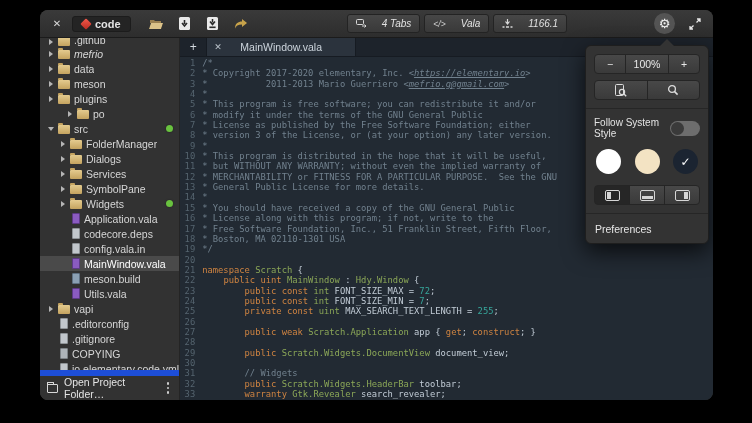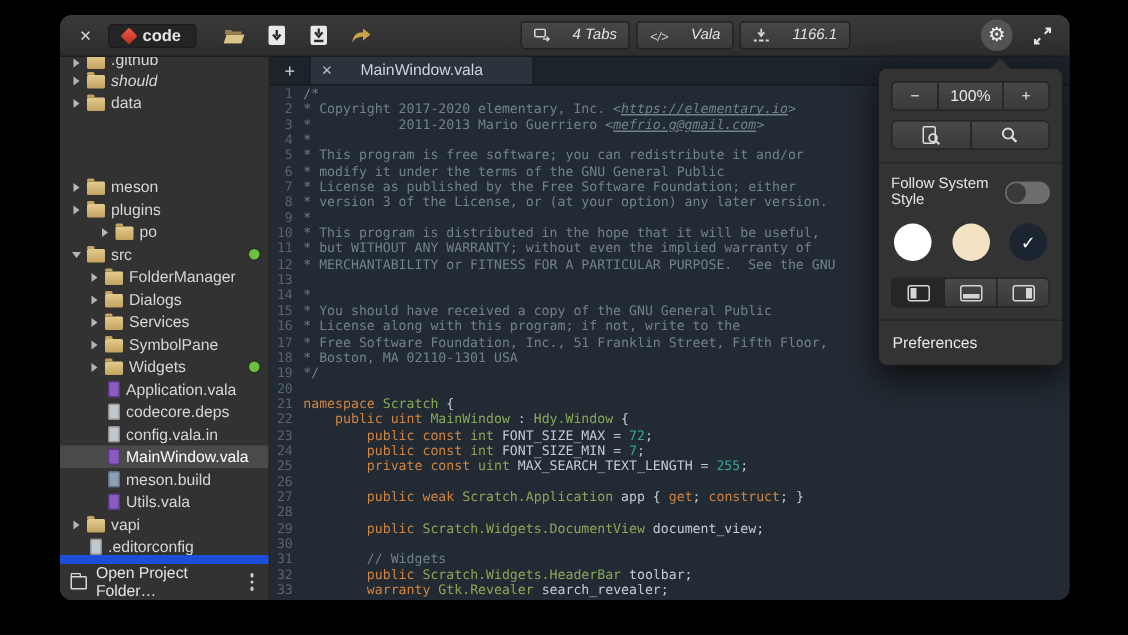--- a/index.html
+++ b/index.html
@@ -201,28 +201,28 @@
       <div class="sidebar">
         <div class="tree">
             <div class="tree-row clipped" style="padding-left: 8px;">
               <span class="arrow"></span>
               <span class="ticon folder"></span>
               <span class="tlabel">.github</span>
             </div>
             <div class="tree-row" style="padding-left: 8px;">
               <span class="arrow"></span>
               <span class="ticon folder"></span>
-              <span class="tlabel italic">should</span>
+              <span class="tlabel italic">mefrio</span>
             </div>
             <div class="tree-row" style="padding-left: 8px;">
               <span class="arrow"></span>
               <span class="ticon folder"></span>
               <span class="tlabel">data</span>
             </div>
-            <div class="tree-row" style="padding-left: 8px; margin-top: 41px;">
+            <div class="tree-row" style="padding-left: 8px;">
               <span class="arrow"></span>
               <span class="ticon folder"></span>
               <span class="tlabel">meson</span>
             </div>
             <div class="tree-row" style="padding-left: 8px;">
               <span class="arrow"></span>
               <span class="ticon folder"></span>
               <span class="tlabel">plugins</span>
             </div>
             <div class="tree-row" style="padding-left: 8px; margin-left: 19px;">
@@ -343,21 +343,21 @@
             <div class="cl"><span class="ln">3</span><span class="lt"><span class="cm">*           2011-2013 Mario Guerriero &lt;</span><span class="lk">mefrio.g@gmail.com</span><span class="cm">&gt;</span></span></div>
             <div class="cl"><span class="ln">4</span><span class="lt"><span class="cm">*</span></span></div>
             <div class="cl"><span class="ln">5</span><span class="lt"><span class="cm">* This program is free software; you can redistribute it and/or</span></span></div>
             <div class="cl"><span class="ln">6</span><span class="lt"><span class="cm">* modify it under the terms of the GNU General Public</span></span></div>
             <div class="cl"><span class="ln">7</span><span class="lt"><span class="cm">* License as published by the Free Software Foundation; either</span></span></div>
             <div class="cl"><span class="ln">8</span><span class="lt"><span class="cm">* version 3 of the License, or (at your option) any later version.</span></span></div>
             <div class="cl"><span class="ln">9</span><span class="lt"><span class="cm">*</span></span></div>
             <div class="cl"><span class="ln">10</span><span class="lt"><span class="cm">* This program is distributed in the hope that it will be useful,</span></span></div>
             <div class="cl"><span class="ln">11</span><span class="lt"><span class="cm">* but WITHOUT ANY WARRANTY; without even the implied warranty of</span></span></div>
             <div class="cl"><span class="ln">12</span><span class="lt"><span class="cm">* MERCHANTABILITY or FITNESS FOR A PARTICULAR PURPOSE.  See the GNU</span></span></div>
-            <div class="cl"><span class="ln">13</span></div>
+            <div class="cl"><span class="ln">13</span><span class="lt"><span class="cm">* General Public License for more details.</span></span></div>
             <div class="cl"><span class="ln">14</span><span class="lt"><span class="cm">*</span></span></div>
             <div class="cl"><span class="ln">15</span><span class="lt"><span class="cm">* You should have received a copy of the GNU General Public</span></span></div>
             <div class="cl"><span class="ln">16</span><span class="lt"><span class="cm">* License along with this program; if not, write to the</span></span></div>
             <div class="cl"><span class="ln">17</span><span class="lt"><span class="cm">* Free Software Foundation, Inc., 51 Franklin Street, Fifth Floor,</span></span></div>
             <div class="cl"><span class="ln">18</span><span class="lt"><span class="cm">* Boston, MA 02110-1301 USA</span></span></div>
             <div class="cl"><span class="ln">19</span><span class="lt"><span class="cm">*/</span></span></div>
             <div class="cl"><span class="ln">20</span><span class="lt"></span></div>
             <div class="cl"><span class="ln">21</span><span class="lt"><span class="kw">namespace</span><span class="pl"> </span><span class="ty">Scratch</span><span class="pl"> {</span></span></div>
             <div class="cl"><span class="ln">22</span><span class="lt"><span class="pl">    </span><span class="kw">public uint</span><span class="pl"> </span><span class="ty">MainWindow</span><span class="pl"> : </span><span class="ty">Hdy.Window</span><span class="pl"> {</span></span></div>
             <div class="cl"><span class="ln">23</span><span class="lt"><span class="pl">        </span><span class="kw">public const</span><span class="pl"> </span><span class="ty">int</span><span class="pl"> FONT_SIZE_MAX = </span><span class="nu">72</span><span class="pl">;</span></span></div>

